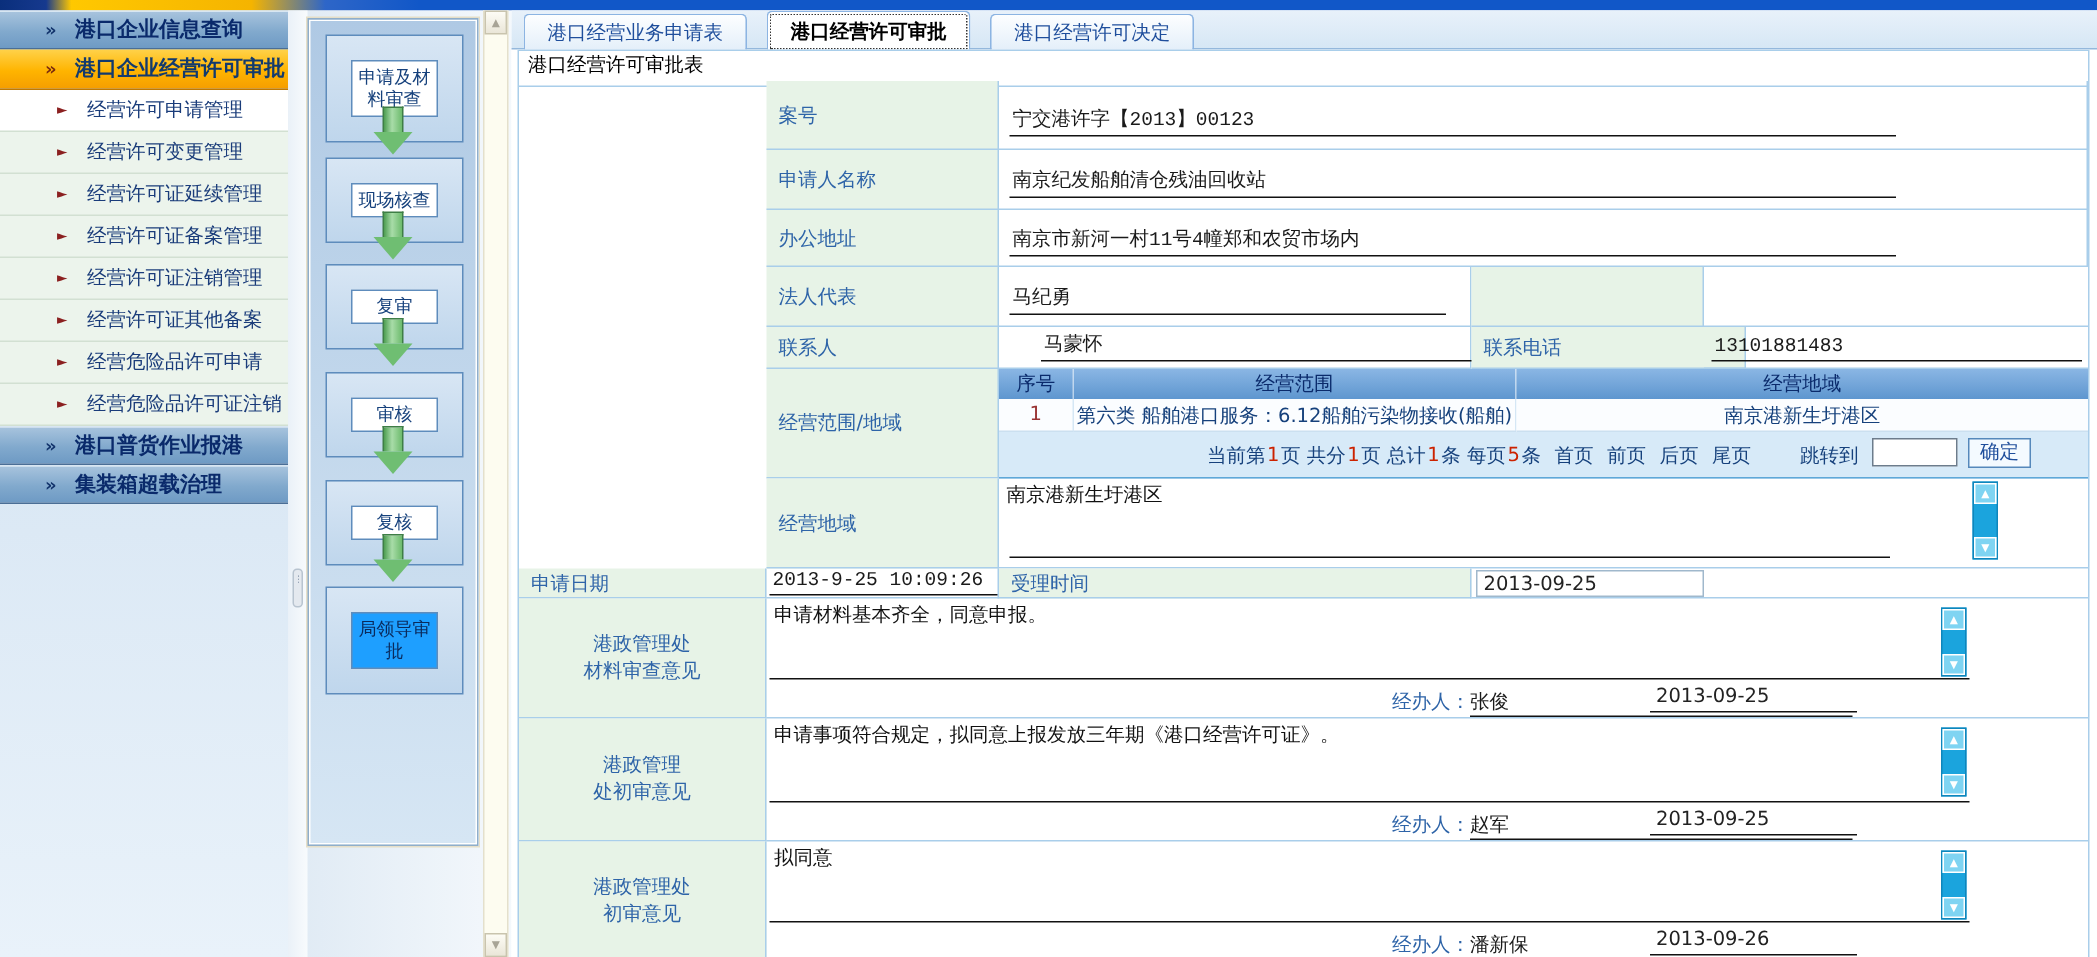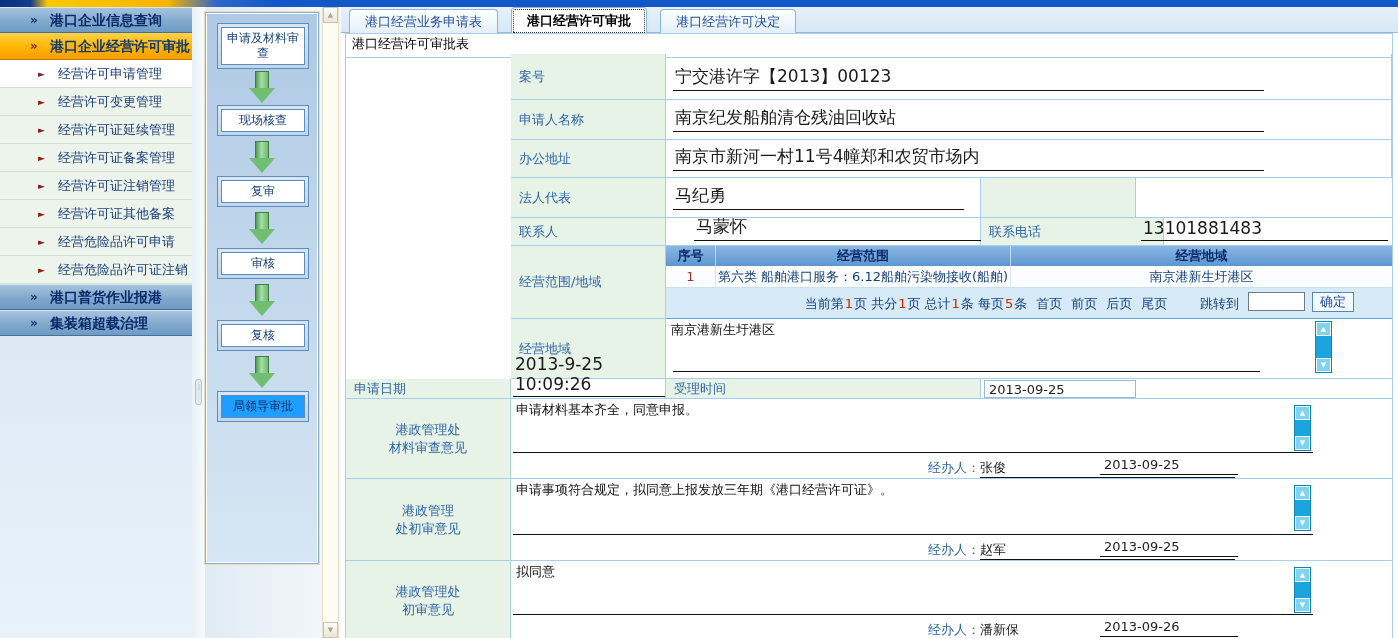--- a/index.html
+++ b/index.html
@@ -25,21 +25,21 @@
   
   .workzone{position:absolute;left:192px;top:7px;width:149px;height:631px;background:linear-gradient(90deg,#DFEAF4,#F4F8FC);}
   .splitter{position:absolute;left:192px;top:7px;width:13px;height:631px;background:linear-gradient(90deg,#EAF1F8,#F8FBFD);cursor:col-resize;}
   .grip{position:absolute;left:3px;top:372px;width:7px;height:26px;background:#E4E9EF;border:1px solid #B8C4D0;border-radius:3px;
     color:#7A8AA0;font-size:6px;line-height:5px;text-align:center;padding-top:4px;box-sizing:border-box;}
 
   
   .flowpanel{position:absolute;left:205px;top:12px;width:114px;height:552px;box-sizing:border-box;
     background:linear-gradient(180deg,#AFC9E4 0%,#C3D8EC 50%,#D6E6F4 100%);
     border:1px solid #8FAECA;box-shadow:inset 0 0 0 1px #FFFFFF,0 0 0 1px #E6DFC8;}
-  .fbox{position:absolute;left:11px;width:92px;box-sizing:border-box;border:1px solid #5E8CBC;background:linear-gradient(180deg,#D8E6F4,#BFD6EC);padding:3px;cursor:pointer;}
+  .fbox{position:absolute;left:11px;width:92px;box-sizing:border-box;border:1px solid #5E8CBC;background:linear-gradient(180deg,#D8E6F4,#BFD6EC);padding:16px;cursor:pointer;}
   .fbox-in{border:1px solid #5E8CBC;background:#FFFFFF;color:#16417C;font-size:12px;text-align:center;padding:3px 1px;line-height:15px;}
   .fbox-in.hl{background:#1E9FFF;color:#0A2A5C;}
   .garrow{position:absolute;left:50%;transform:translateX(-50%);width:26px;}
   .garrow .stem{width:12px;height:16px;margin:0 auto;background:linear-gradient(90deg,#4E9E52,#A8DCA8 45%,#6DBB6D);border:1px solid #3E7E46;border-bottom:none;}
   .garrow .head{width:0;height:0;border-left:13px solid transparent;border-right:13px solid transparent;border-top:15px solid #6FBE72;}
 
   
   .midscroll{position:absolute;left:322px;top:7px;width:17px;height:631px;background:#FDFCF0;border-left:1px solid #E4E0CC;border-right:1px solid #E4E0CC;box-sizing:border-box;}
   .sbtn{position:absolute;left:0px;width:15px;height:16px;background:linear-gradient(180deg,#FDFCF5,#EAE6D8);border:1px solid #C9C4AE;box-sizing:border-box;
     color:#A8A496;font-size:7px;text-align:center;line-height:14px;cursor:pointer;}
@@ -54,26 +54,26 @@
   
   .formwrap{position:absolute;left:4px;top:26px;width:1046px;height:605px;border:1px solid #A9CEEA;box-sizing:content-box;background:#fff;}
   .cell{position:absolute;box-sizing:border-box;border-right:1px solid #A9CEEA;border-bottom:1px solid #A9CEEA;}
   .green{background:#E7F3E7;}
   .flabel{color:#2E64A8;font-size:13px;}
   .titlebar{position:absolute;left:0;top:0;width:1046px;height:24px;border-bottom:1px solid #A9CEEA;box-sizing:border-box;
     color:#000000;font-size:13px;line-height:19px;padding-left:6px;}
   .vcenter{display:flex;align-items:center;}
   .ccenter{display:flex;align-items:center;justify-content:center;text-align:center;line-height:18px;}
   .padl{padding-left:8px;}
-  .uval{position:absolute;border-bottom:1px solid #111;color:#1A1A1A;font-size:17px;padding:0 2px 2px;}
+  .uval{position:absolute;border-bottom:1px solid #111;color:#1A1A1A;font-size:13px;padding:0 2px 2px;font-family:Liberation Mono, monospace;}
   .boxinput{position:absolute;border:1px solid #A0B8CC;background:#fff;color:#222;font-size:13px;padding:1px 4px;box-sizing:border-box;}
 
   
   .th{position:absolute;top:0;height:20px;box-sizing:border-box;background:linear-gradient(180deg,#8AB6E4,#5E96CF);
-    color:#0A2A6B;font-size:13px;font-weight:bold;display:flex;align-items:center;justify-content:center;border-right:1px solid rgba(255,255,255,.55);}
+    color:#0A2A6B;font-size:13px;font-weight:normal;display:flex;align-items:center;justify-content:center;border-right:1px solid rgba(255,255,255,.55);}
   .td{position:absolute;top:20px;height:22px;box-sizing:border-box;background:#FBFDFF;color:#16417C;font-size:13px;
     display:flex;align-items:center;justify-content:center;border-right:1px solid #D5E7F5;border-bottom:1px solid #CBE0F0;}
   .pgrow{position:absolute;left:0;top:42px;width:726px;height:31px;background:#D7EAF8;box-sizing:border-box;border-bottom:1px solid #5FA8D8;}
   .pgtext{position:absolute;left:0;top:0;width:640px;height:31px;display:flex;align-items:center;justify-content:center;color:#16417C;font-size:13px;}
   .pgnum{color:#CC2200;padding:0 1px;}
   .pglink{margin-left:9px;cursor:pointer;color:#16417C;}
   .jumplabel{position:absolute;left:534px;top:7px;color:#16417C;font-size:13px;}
   .jumpinput{position:absolute;left:582px;top:4px;width:57px;height:19px;border:1px solid #6C7C8C;background:#fff;box-sizing:border-box;}
   .jumpbtn{position:absolute;left:646px;top:4px;height:20px;padding:0 7px;background:#F4FAFF;border:1px solid #5588BB;color:#1F4E9C;font-size:13px;line-height:18px;cursor:pointer;box-sizing:border-box;}
 

